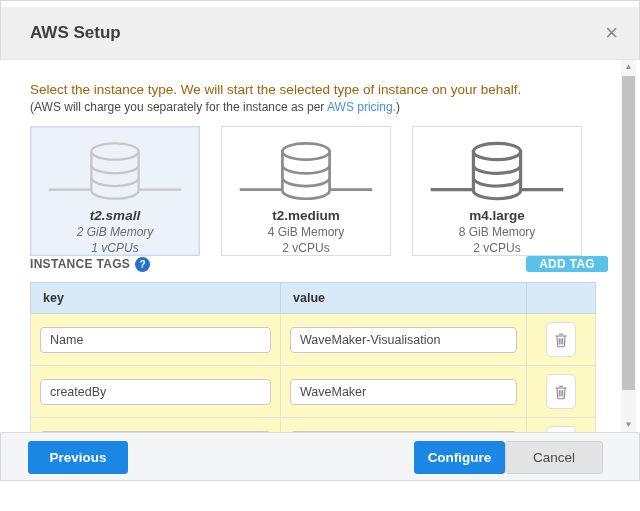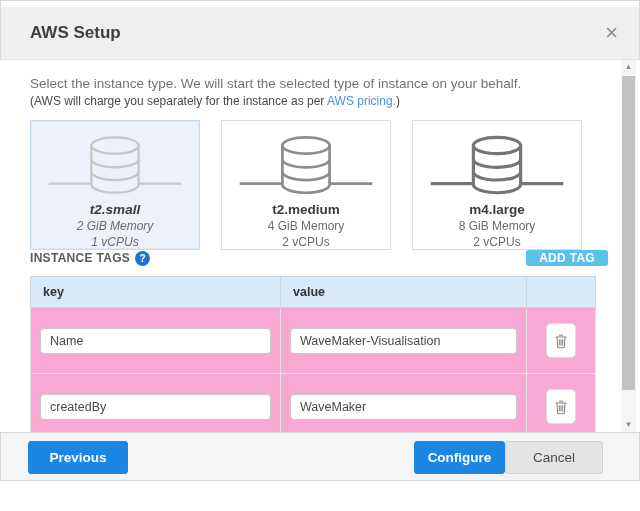--- a/index.html
+++ b/index.html
@@ -9,41 +9,41 @@
   .dialog { width:640px; height:481px; display:flex; flex-direction:column; background:#fff; outline:1px solid #d8d8d8; outline-offset:-1px; overflow:hidden; }
 
   
   .dlg-header { margin-top:7px; height:53px; background:#efeff0; border-bottom:1px solid #e3e3e3; display:flex; align-items:center; padding:0 16px 0 30px; flex:0 0 auto; }
   .dlg-title { font-size:17px; font-weight:600; color:#3f3f3f; }
   .close-btn { margin-left:auto; font-size:22px; color:#8a8a8a; line-height:1; cursor:pointer; padding:2px 6px; }
 
   
   .dlg-body { position:relative; flex:1 1 auto; background:#fff; padding:16px 45px 0 30px; overflow:hidden; }
 
-  .intro-1 { font-size:13.5px; color:#737373; }
+  .intro-1 { font-size:13.5px; color:#a16207;margin-top:6px; }
   .intro-2 { font-size:12px; color:#4a4a4a; margin-top:3px; }
   .intro-2 a { color:#4a90e2; text-decoration:none; }
 
   .cards { display:flex; gap:21px; margin-top:12px; }
   .card { width:170px; height:130px; background:#fff; border:1px solid #dcdcdc; display:flex; flex-direction:column; align-items:center; justify-content:flex-start; padding-top:10px; cursor:pointer; }
   .card.selected { background:#edf2fa; border:1px solid #c7daee; box-shadow:inset 0 0 0 1px #dde8f5;font-style:italic; }
   .card svg { display:block; }
   .card.selected svg .cylfill { fill:#edf2fa; }
   .card-name { font-size:13.5px; font-weight:700; color:#3c3c3c; margin-top:2px; }
   .card-mem, .card-cpu { font-size:12px; color:#6b6b6b; margin-top:2px;text-align:center; }
 
   .tags-bar { display:flex; align-items:center; }
   .tags-label { font-size:12px; font-weight:700; color:#5a5a5a; letter-spacing:.3px; }
   .help-icon { display:inline-flex; align-items:center; justify-content:center; width:15px; height:15px; border-radius:50%; background:#2272ce; color:#fff; font-size:10px; font-weight:700; margin-left:5px; cursor:pointer; }
   .add-tag-btn { margin-left:auto; margin-right:-13px; background:#58c2e9; color:#fff; border:none; font-family:inherit; font-size:12px; font-weight:700; padding:1px 13px; border-radius:3px; letter-spacing:.3px; cursor:pointer; }
 
   table.tags { margin-top:10px; width:565px; border-collapse:collapse; table-layout:fixed; }
   table.tags th { background:#d8e9f8; font-size:12.5px; font-weight:700; color:#333; text-align:left; padding:8px 12px; border:1px solid #c9d6e2; border-left:1px solid #cfcfcf; height:26px; }
   table.tags th:first-child { border-left:1px solid #c9d6e2; }
-  table.tags td { background:#f9a8d4; border:1px solid #e2e2e2; padding:15px 9px; height:43px; vertical-align:middle; }
+  table.tags td { background:#fef9c3; border:1px solid #e2e2e2; padding:8px 9px; height:43px; vertical-align:middle; }
   col.c-key { width:250px; } col.c-val { width:246px; } col.c-act { width:69px; }
   .tag-input { width:100%; height:26px; border:1px solid #c9c9c9; border-radius:4px; background:#fff; font-family:inherit; font-size:12.5px; color:#4a4a4a; padding:0 9px; outline:none; }
   .trash-btn { display:flex; align-items:center; justify-content:center; width:30px; height:35px; margin:0 auto; background:#fff; border:1px solid #ddd; border-radius:5px; cursor:pointer; }
 
   
   .scrollbar { position:absolute; top:0; bottom:0; right:4px; width:15px; background:#f5f5f5; }
   .sb-up { position:absolute; top:2px; left:0; width:15px; text-align:center; font-size:8px; color:#8f8f8f; cursor:pointer; }
   .sb-down { position:absolute; bottom:3px; left:0; width:15px; text-align:center; font-size:8px; color:#8f8f8f; cursor:pointer; }
   .sb-thumb { position:absolute; top:16px; left:1px; width:13px; height:314px; background:#c2c2c2; cursor:pointer; }
 

